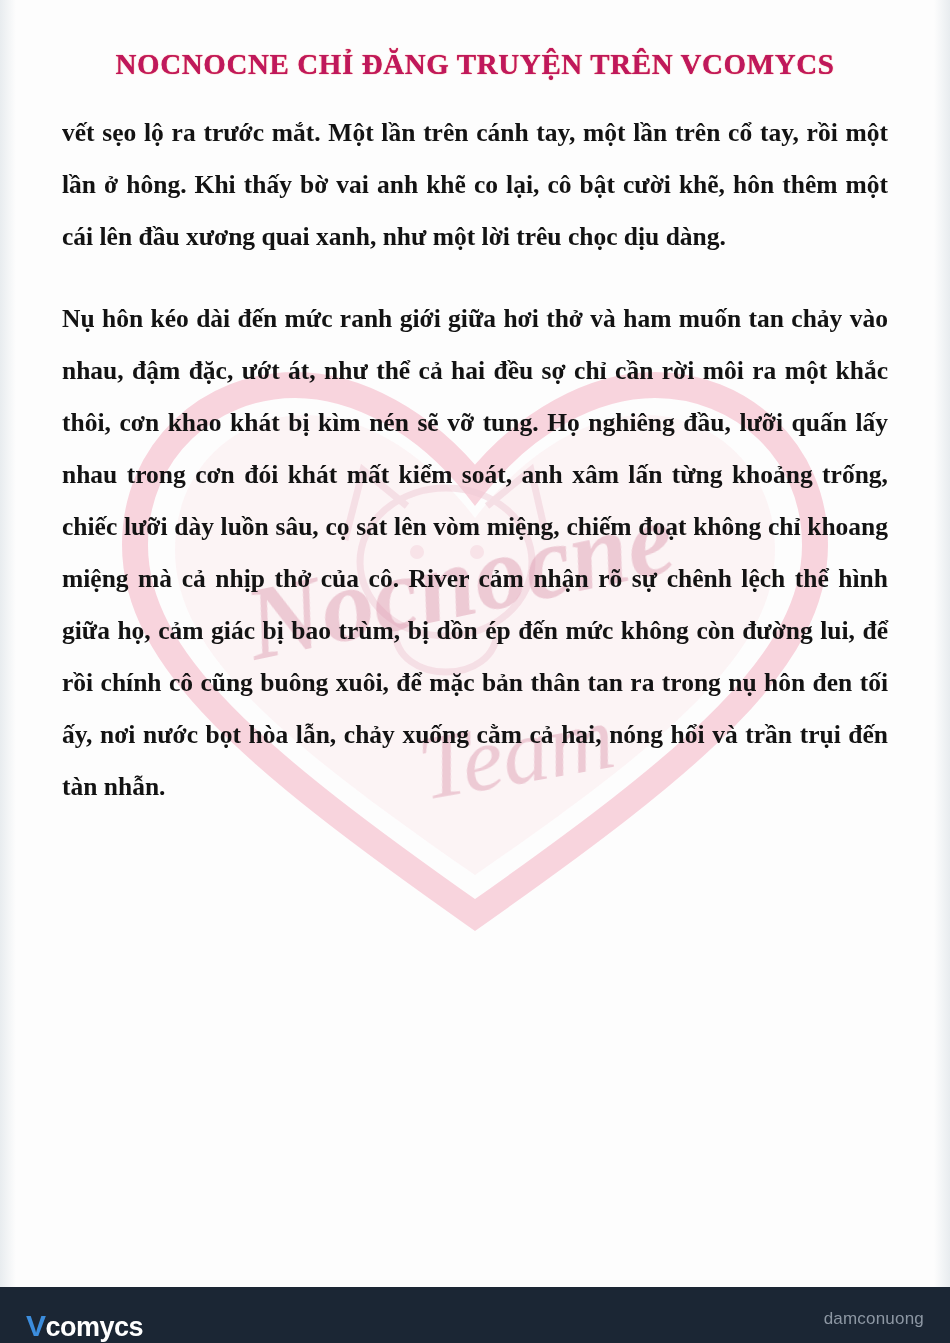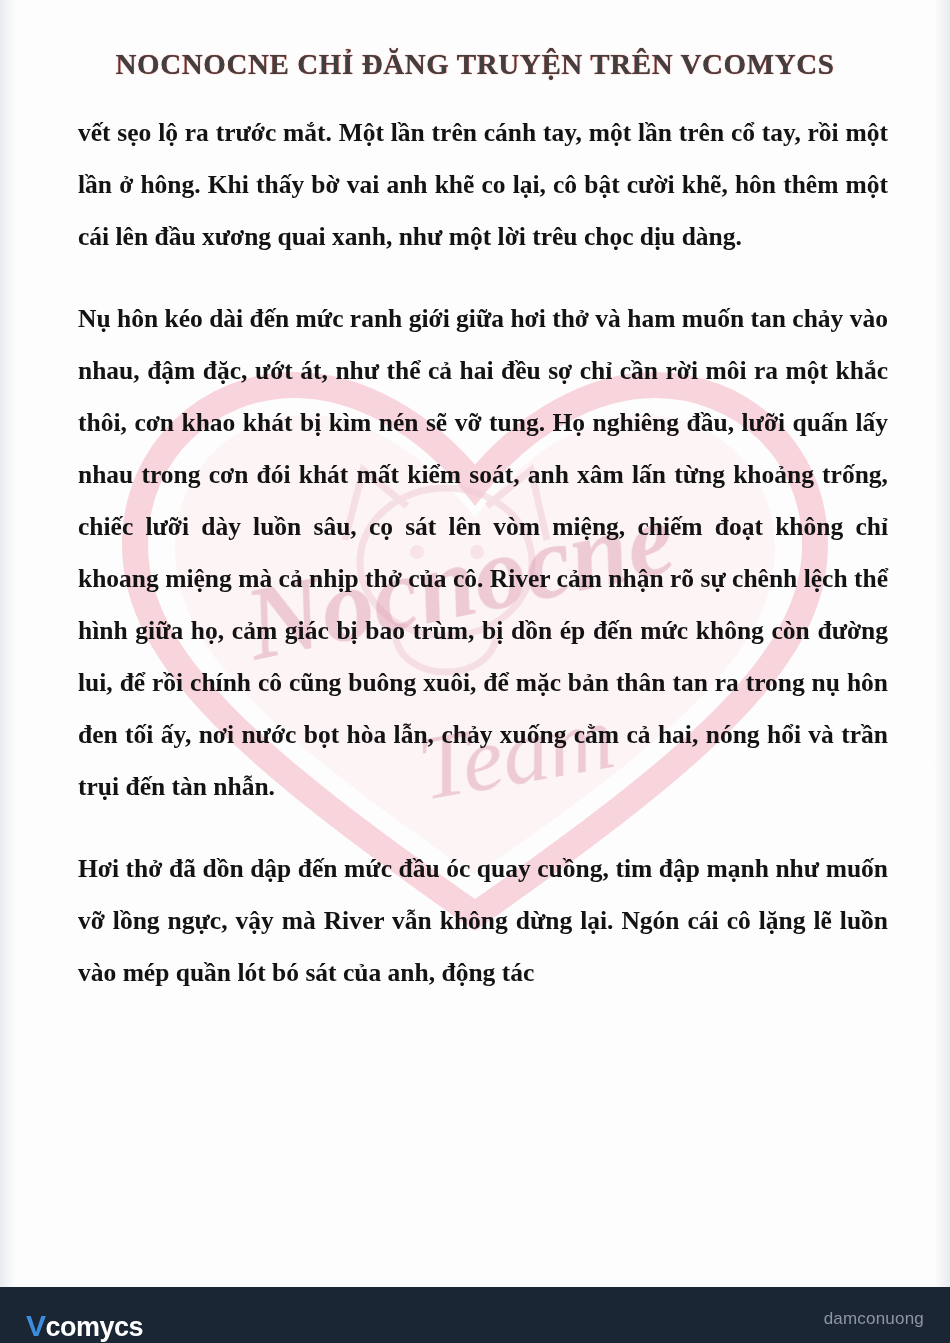--- a/index.html
+++ b/index.html
@@ -53,39 +53,39 @@
     text-align: center;
     padding-top: 48px;
     padding-left: 40px;
     padding-right: 40px;
   }
   .header-title {
     font-family: "Liberation Serif", serif;
     font-weight: bold;
     font-size: 29px;
     letter-spacing: 0.6px;
-    color: #404040;
+    color: #be185d;
     text-shadow: 0 0 1px #e8261c;
     white-space: nowrap;
   }
 
   
   .content {
     position: relative;
     z-index: 3;
     padding: 26px 62px 0 62px;
   }
   .para {
     font-family: "Liberation Serif", serif;
     font-size: 25.5px;
     font-weight: bold;
     line-height: 52px;
     color: #131313;
     text-align: justify;
-    margin: 0 0 30px 16px;
+    margin: 0 0 30px 0;
   }
   .para:last-child { margin-bottom: 0; }
 
   
   .footer {
     position: absolute;
     left: 0; right: 0; bottom: 0;
     height: 56px;
     background: #1b2634;
     z-index: 4;
@@ -142,21 +142,20 @@
     </svg>
   </div>
 
   <div class="header">
     <div class="header-title">NOCNOCNE CHỈ ĐĂNG TRUYỆN TRÊN VCOMYCS</div>
   </div>
 
   <div class="content">
     <p class="para">vết sẹo lộ ra trước mắt. Một lần trên cánh tay, một lần trên cổ tay, rồi một lần ở hông. Khi thấy bờ vai anh khẽ co lại, cô bật cười khẽ, hôn thêm một cái lên đầu xương quai xanh, như một lời trêu chọc dịu dàng.</p>
     <p class="para">Nụ hôn kéo dài đến mức ranh giới giữa hơi thở và ham muốn tan chảy vào nhau, đậm đặc, ướt át, như thể cả hai đều sợ chỉ cần rời môi ra một khắc thôi, cơn khao khát bị kìm nén sẽ vỡ tung. Họ nghiêng đầu, lưỡi quấn lấy nhau trong cơn đói khát mất kiểm soát, anh xâm lấn từng khoảng trống, chiếc lưỡi dày luồn sâu, cọ sát lên vòm miệng, chiếm đoạt không chỉ khoang miệng mà cả nhịp thở của cô. River cảm nhận rõ sự chênh lệch thể hình giữa họ, cảm giác bị bao trùm, bị dồn ép đến mức không còn đường lui, để rồi chính cô cũng buông xuôi, để mặc bản thân tan ra trong nụ hôn đen tối ấy, nơi nước bọt hòa lẫn, chảy xuống cằm cả hai, nóng hổi và trần trụi đến tàn nhẫn.</p>
-    <p class="para">Hơi thở đã dồn dập đến mức đầu óc quay cuồng, tim đập mạnh như muốn vỡ lồng ngực, vậy mà River vẫn không dừng lại. Ngón cái cô lặng lẽ luồn vào mép quần lót bó sát của anh, động tác</p>
   </div>
 
   <div class="footer">
     <div class="footer-logo">
       <span class="v">V</span>
       <span class="rest">comycs</span>
     </div>
     <div class="footer-right">damconuong</div>
   </div>
 

